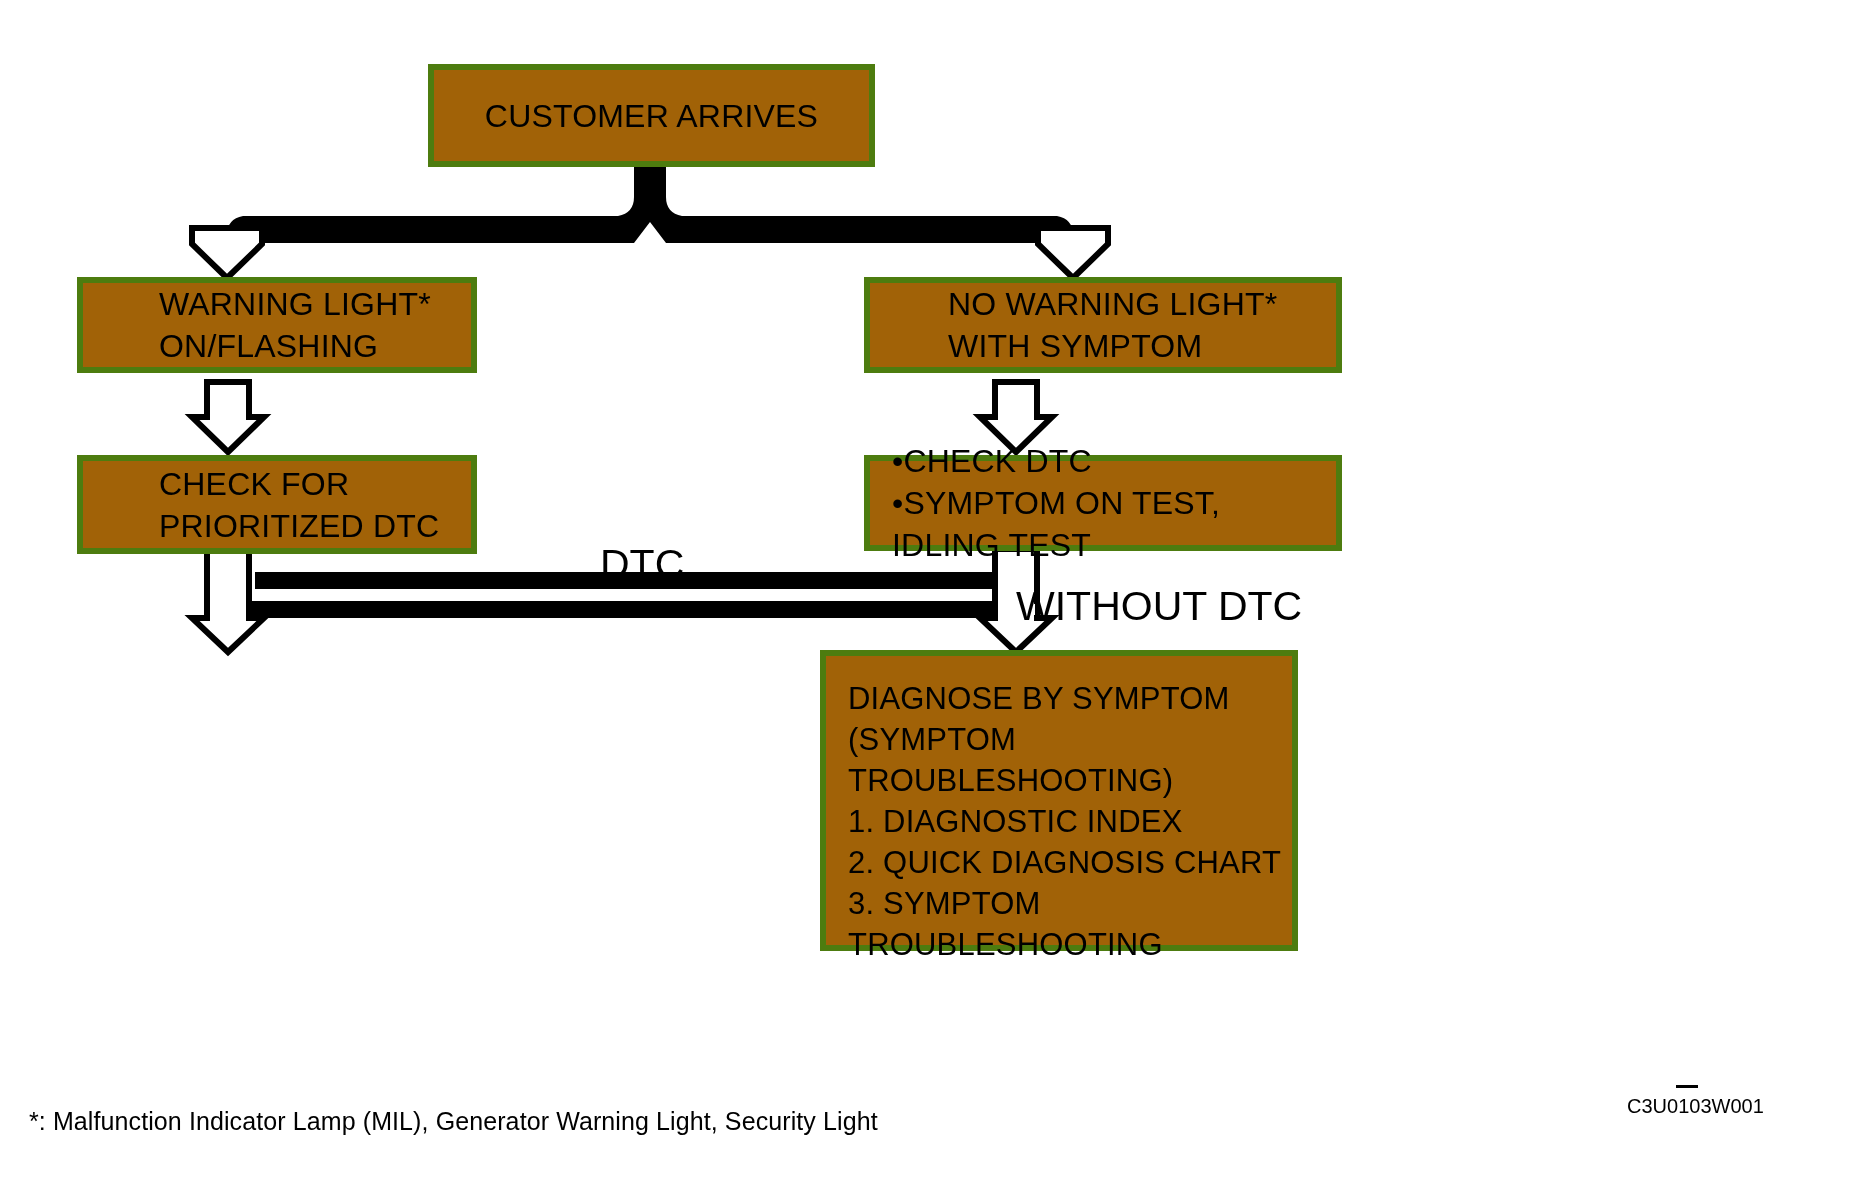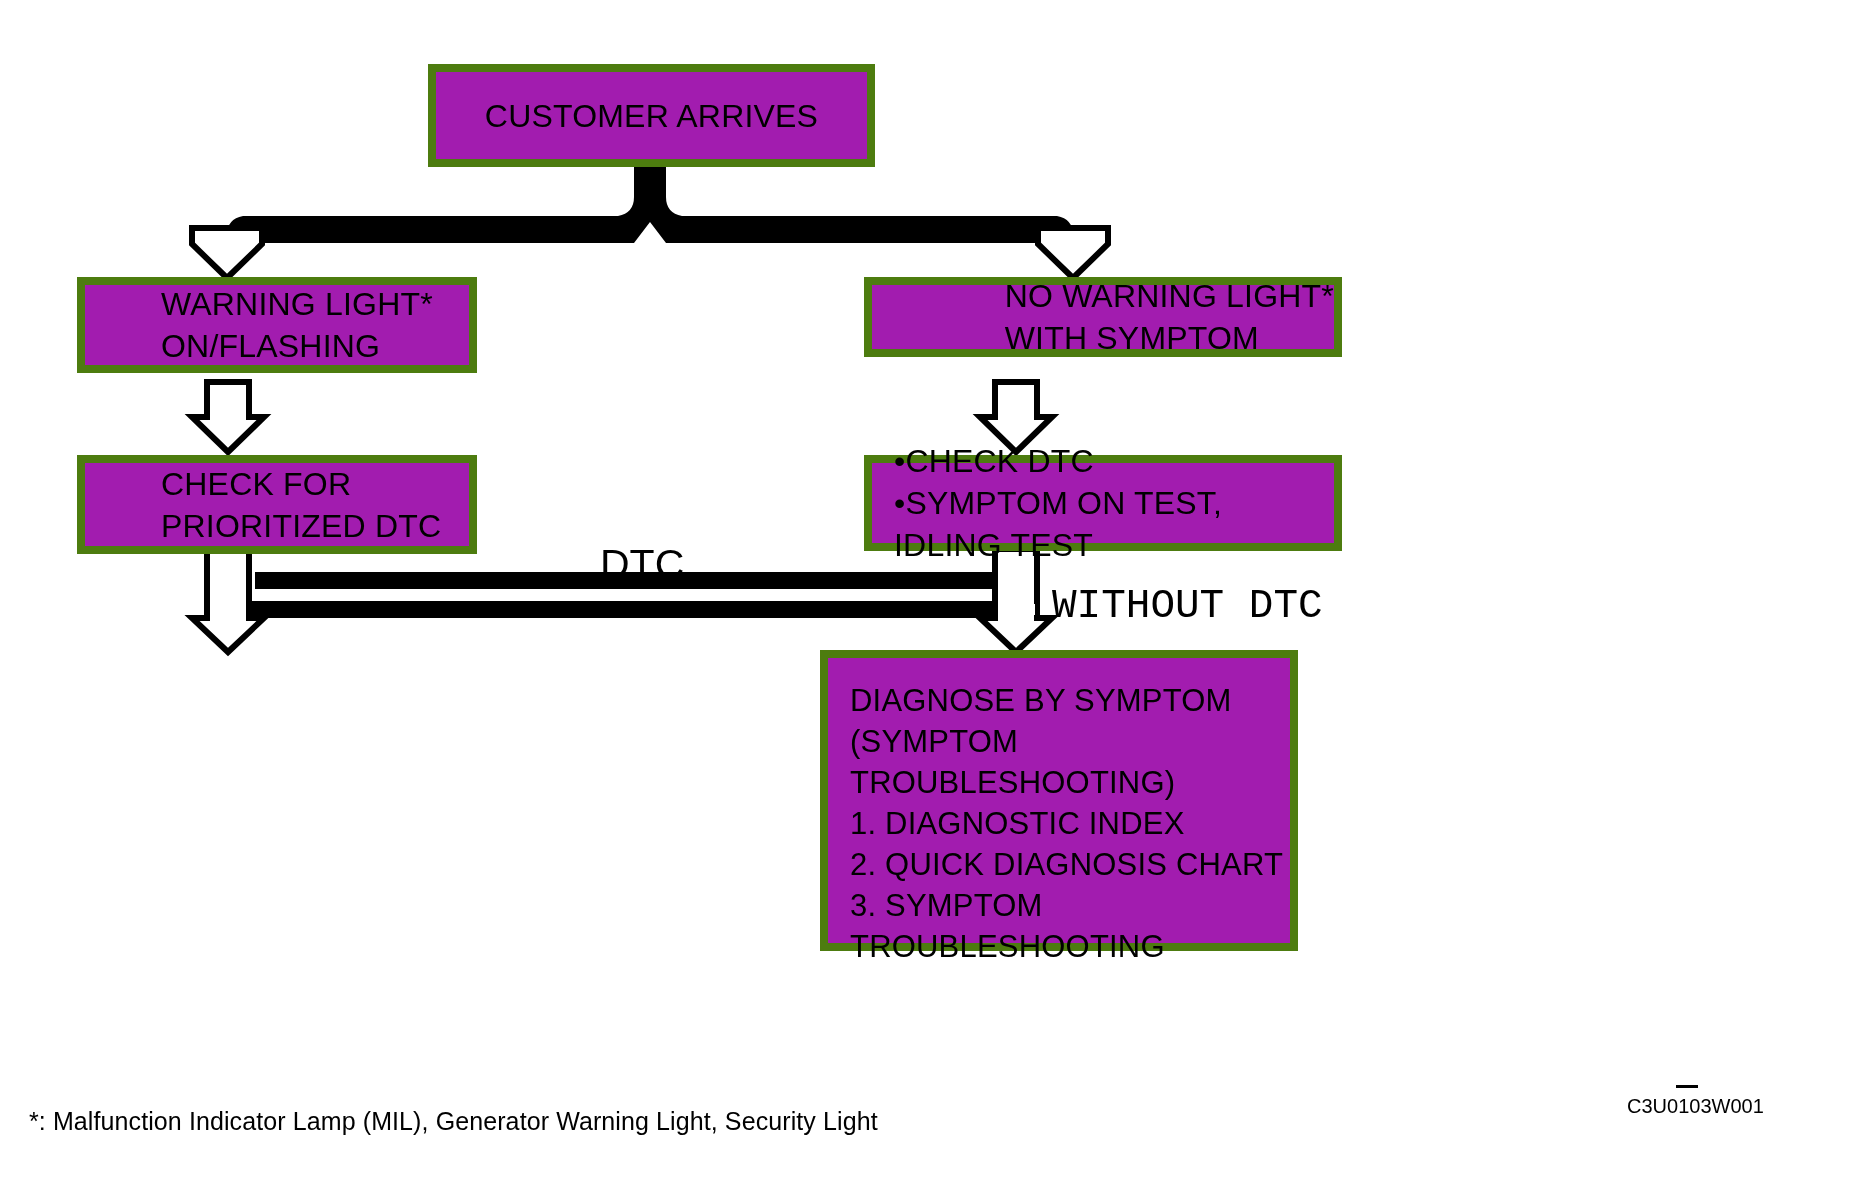--- a/index.html
+++ b/index.html
@@ -11,22 +11,22 @@
     position: relative;
     width: 1849px;
     height: 1203px;
     background: #ffffff;
     font-family: "Liberation Sans", sans-serif;
     color: #000000;
     overflow: hidden;
   }
   .box {
     position: absolute;
-    border: 8px solid #4d7c0f;
-    background: #a21caf;
+    border: 6px solid #4d7c0f;
+    background: #a16207;
     box-sizing: border-box;
   }
   .box-text {
     position: absolute;
     left: 0; right: 0;
     white-space: pre-line;
     letter-spacing: 0.2px;
   }
   .centered-box {
     display: flex;
@@ -182,21 +182,21 @@
 
   <div class="box centered-box" style="left:428px; top:64px; width:447px; height:103px;">
     <div class="box-text t32">CUSTOMER ARRIVES</div>
   </div>
 
   <div class="box left-box" style="left:33px; top:277px; width:400px; height:96px; padding-left:76px;">
     <div class="box-text t32">WARNING LIGHT*
 ON/FLASHING</div>
   </div>
 
-  <div class="box left-box" style="left:820px; top:277px; width:478px; height:80px; padding-left:78px;justify-content:flex-end;">
+  <div class="box left-box" style="left:820px; top:277px; width:478px; height:96px; padding-left:78px;">
     <div class="box-text t32">NO WARNING LIGHT*
 WITH SYMPTOM</div>
   </div>
 
   <div class="box left-box" style="left:33px; top:455px; width:400px; height:99px; padding-left:76px;">
     <div class="box-text t32">CHECK FOR
 PRIORITIZED DTC</div>
   </div>
 
   <div class="box left-box" style="left:820px; top:455px; width:478px; height:96px; padding-left:22px;">
@@ -208,20 +208,20 @@
   <div class="box" style="left:820px; top:650px; width:478px; height:301px; padding:22px 0 0 22px;">
     <div class="box-text t31" style="position:static; text-align:left;">DIAGNOSE BY SYMPTOM
 (SYMPTOM TROUBLESHOOTING)
 1. DIAGNOSTIC INDEX
 2. QUICK DIAGNOSIS CHART
 3. SYMPTOM TROUBLESHOOTING</div>
   </div>
 
   <div class="edge-label" style="left:600px; top:546px;">DTC</div>
 
-  <div class="edge-label" style="left:1052px; top:588px;font-family:Liberation Mono, monospace;">WITHOUT DTC</div>
+  <div class="edge-label" style="left:1016px; top:588px;">WITHOUT DTC</div>
 
   <div class="footnote" style="left:29px; top:1105px;">*: Malfunction Indicator Lamp (MIL), Generator Warning Light, Security Light</div>
 
   <div class="code-tick" style="left:1676px; top:1085px;"></div>
   <div class="figure-code" style="left:1627px; top:1089px;">C3U0103W001</div>
 
 </div>
 
 </body></html>

